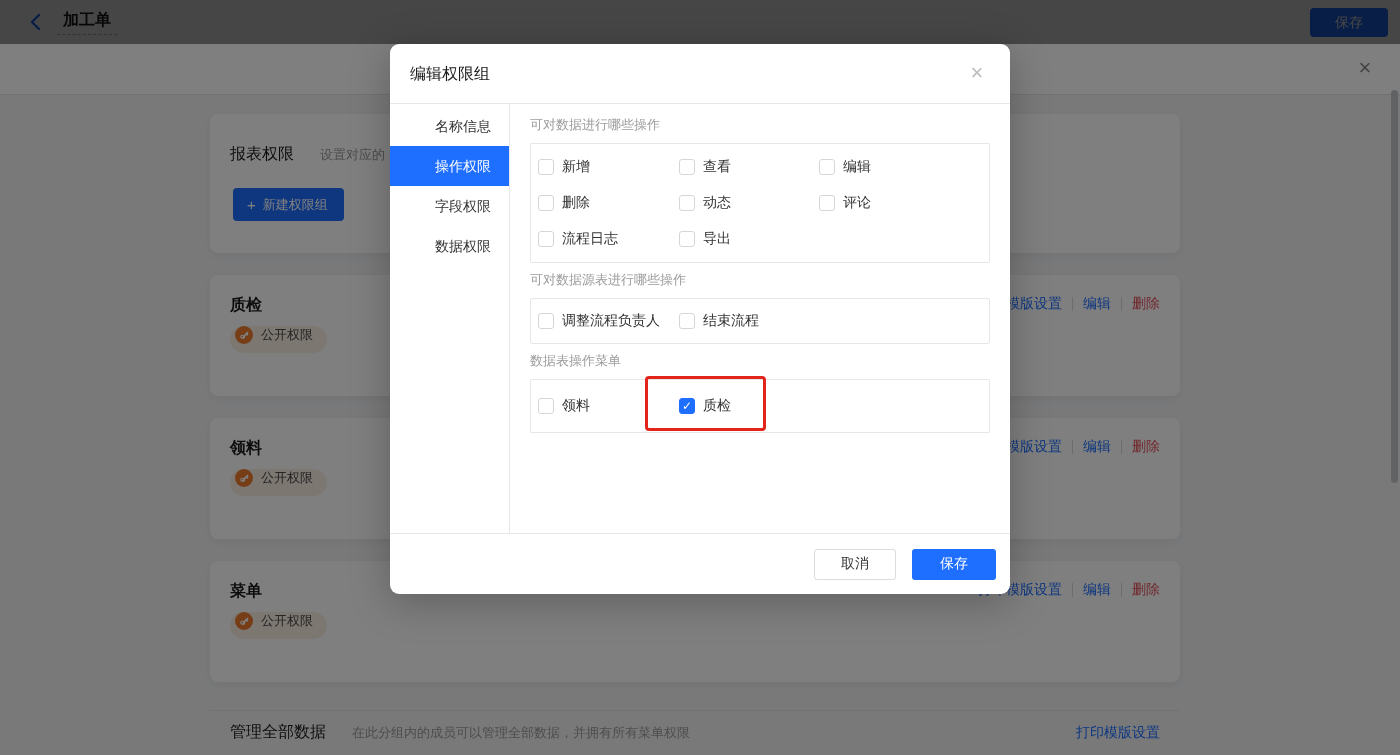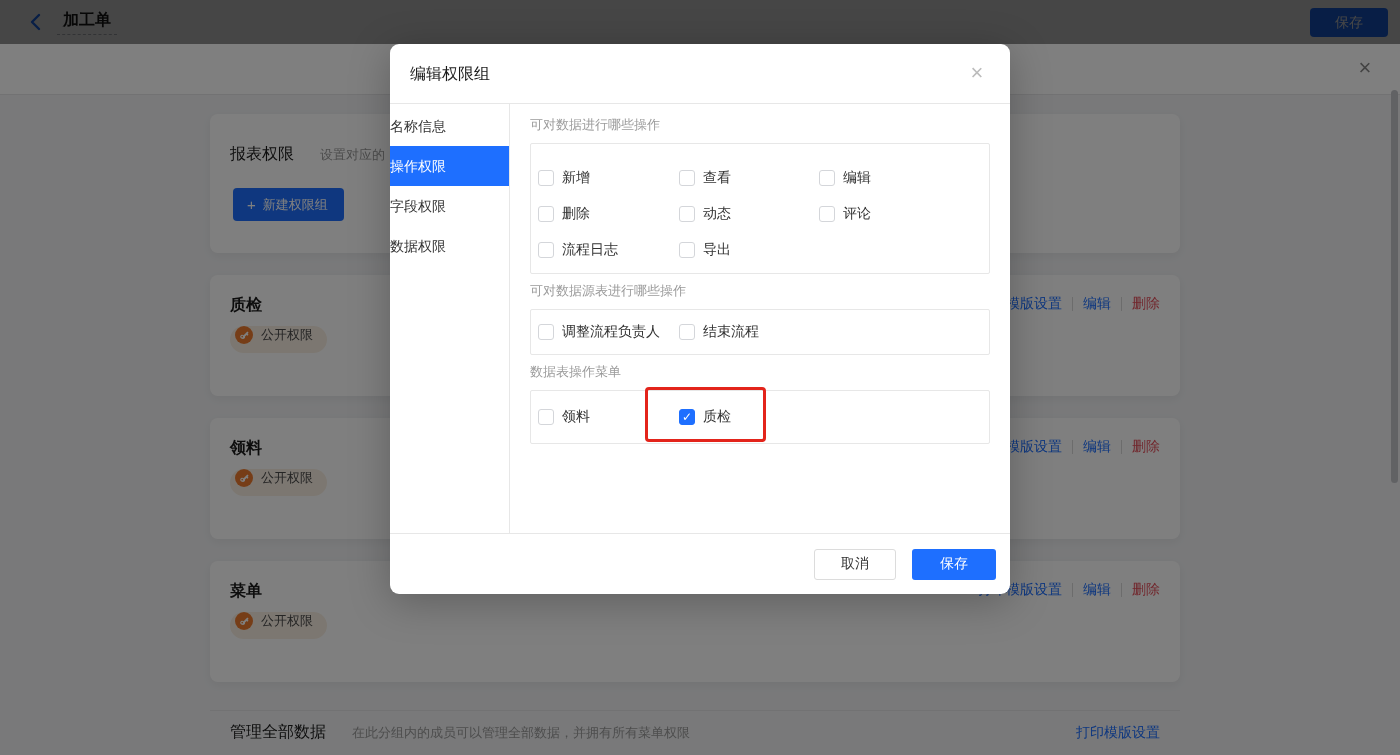--- a/index.html
+++ b/index.html
@@ -59,26 +59,26 @@
 
   
   .modal { position:absolute; left:390px; top:44px; width:620px; height:550px; background:#fff; border-radius:9px;
            box-shadow:0 8px 40px rgba(0,0,0,0.25); z-index:5; display:flex; flex-direction:column; }
   .modal-header { height:60px; border-bottom:1px solid #e7e7e7; position:relative; flex:none; }
   .modal-title { position:absolute; left:20px; top:20px; font-size:16px; font-weight:500; color:#1a1a1a;font-family:Liberation Serif, serif; }
   .modal-close { position:absolute; right:22px; top:18px; width:22px; height:22px; font-size:22px; line-height:22px;
                  color:#bcbcbc; text-align:center; cursor:pointer; }
   .modal-body { flex:1; display:flex; min-height:0; }
   .tabs { width:120px; border-right:1px solid #e7e7e7; flex:none; padding-top:2px; }
-  .tab { height:40px; line-height:40px; text-align:left; padding-right:18px; font-size:14px; color:#333; cursor:pointer; }
+  .tab { height:40px; line-height:40px; text-align:right; padding-right:18px; font-size:14px; color:#333; cursor:pointer; }
   .tab.active { background:#1e6fff; color:#ffffff; }
   .content { flex:1; padding:0 20px; overflow:hidden; }
   .grp-label { margin:12px 0 9px 0; font-size:13px; color:#9b9b9b; line-height:18px; }
   .grp-label.later { margin-top:8px; }
-  .opt-box { border:1px solid #e7e7e7; border-radius:2px; padding:16px 0 5px 7px; display:grid;
+  .opt-box { border:1px solid #e7e7e7; border-radius:2px; padding:5px 0 5px 7px; display:grid;
              grid-template-columns:141px 140px 1fr; }
   .opt-box.single { padding:4px 0 4px 7px; }
   .opt-box.menu { position:relative; padding:8px 0 8px 7px; grid-template-columns:141px 1fr; }
   .opt { display:flex; align-items:center; height:36px; gap:8px; cursor:pointer; }
   .cbx { width:16px; height:16px; border:1px solid #d4d6da; border-radius:3px; background:#fff; flex:none;
          display:flex; align-items:center; justify-content:center; }
   .opt.checked .cbx { background:#1e6fff; border-color:#1e6fff; }
   .opt.checked .cbx::after { content:"✓"; color:#fff; font-size:12px; font-weight:700; line-height:1; }
   .opt-label { font-size:14px; color:#333; }
   .annotation { position:absolute; left:114px; top:-4px; width:121px; height:55px; border:3px solid #e3241b;

